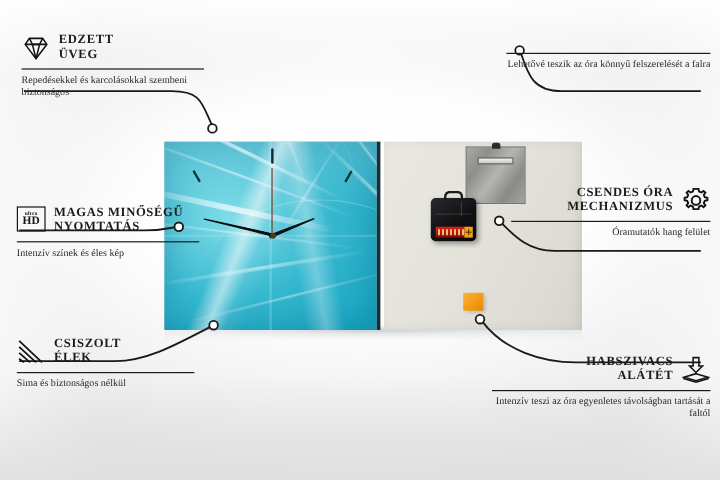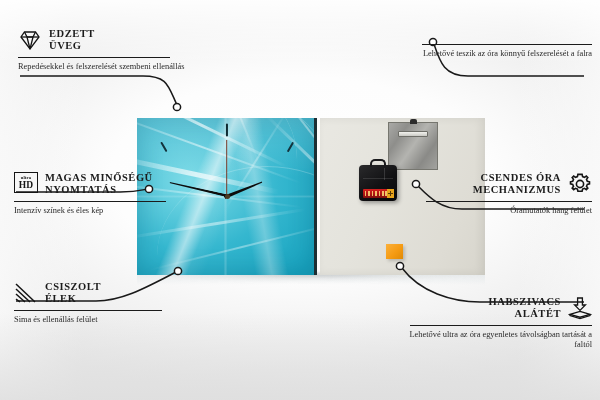--- a/index.html
+++ b/index.html
@@ -211,21 +211,21 @@
   }
   .callout.right .desc { text-align: right; }
   .ico { flex: 0 0 auto; width: 24px; height: 24px; color: #141414; }
   .ico svg { display: block; width: 100%; height: 100%; }
 
   
   #c-glass   { left: 18px;  top: 28px;  width: 170px; }
   #c-print   { left: 14px;  top: 172px; width: 172px; }
   #c-edges   { left: 14px;  top: 281px; width: 168px; }
   #c-handles { right: 8px;  top: 40px;  width: 182px; }
-  #c-mech    { right: 8px;  top: 172px; width: 178px; }
+  #c-mech    { right: 8px;  top: 155px; width: 178px; }
   #c-foam    { right: 8px;  top: 280px; width: 192px; margin-top: 16px; }
   #c-glass .rule   { width: 152px; }
   #c-print .rule   { width: 152px; }
   #c-edges .rule   { width: 148px; }
   #c-handles .rule { width: 170px; margin-left: auto; }
   #c-mech .rule    { width: 166px; margin-left: auto; }
   #c-foam .rule    { width: 182px; margin-left: auto; }
 
   .hdbox {
     width: 24px; height: 21px;
@@ -336,21 +336,21 @@
         <path d="M9 9 L15 9"></path>
       </g>
         </svg>
     </span>
     <div>
       <div class="ttl">EDZETT</div>
       <div class="ttl">ÜVEG</div>
     </div>
   </div>
   <div class="rule"></div>
-  <div class="desc">Repedésekkel és felszerelését szembeni ellenállás</div>
+  <div class="desc">Repedésekkel és karcolásokkal szembeni biztonságos</div>
 </div>
 
 <div class="callout left" id="c-print">
   <div class="head">
     <span class="ico">
       <span class="hdbox">
         <span class="u">ultra</span>
         <span class="h">HD</span>
       </span>
     </span>
@@ -374,21 +374,21 @@
             <path d="M2 18 L6 21"></path>
       </g>
         </svg>
     </span>
     <div>
       <div class="ttl">CSISZOLT</div>
       <div class="ttl">ÉLEK</div>
     </div>
   </div>
   <div class="rule"></div>
-  <div class="desc">Sima és ellenállás felület</div>
+  <div class="desc">Sima és biztonságos nélkül</div>
 </div>
 
 <div class="callout right" id="c-handles">
   <div class="rule"></div>
   <div class="desc">Lehetővé teszik az óra könnyű felszerelését a falra</div>
 </div>
 
 <div class="callout right" id="c-mech">
   <div class="head">
     <div>
@@ -416,14 +416,14 @@
       <svg viewBox="0 0 24 24">
           <g fill="none" stroke="currentColor" stroke-width="1.3">
         <path d="M9.6 2 L14.4 2 L14.4 9 L17.4 9 L12 14.4 L6.6 9 L9.6 9 Z"></path>
         <path d="M12 15.4 L22 18.3 L12 21.2 L2 18.3 Z"></path>
         <path d="M2 18.3 L2 19.6 L12 22.5 L22 19.6 L22 18.3"></path>
       </g>
         </svg>
     </span>
   </div>
   <div class="rule"></div>
-  <div class="desc">Lehetővé ultra az óra egyenletes távolságban tartását a faltól</div>
+  <div class="desc">Intenzív teszi az óra egyenletes távolságban tartását a faltól</div>
 </div>
 
 </body></html>

